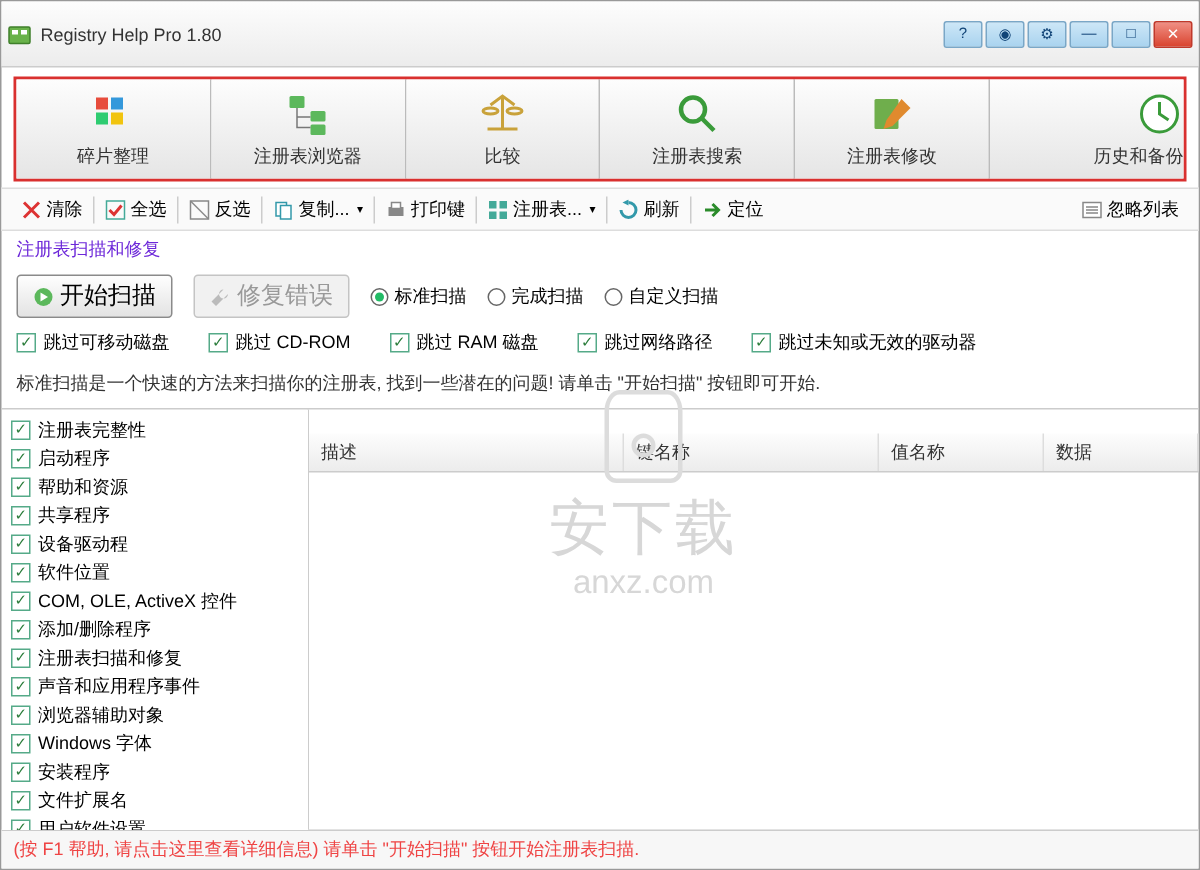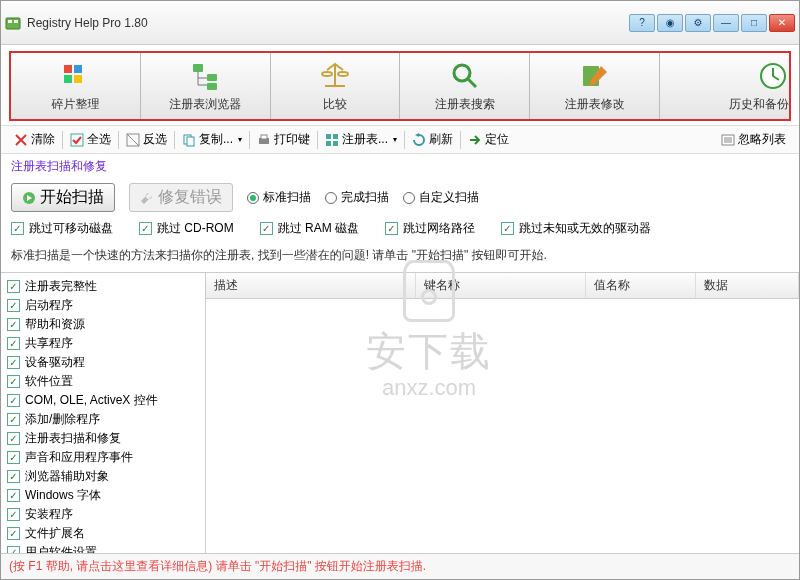--- a/index.html
+++ b/index.html
@@ -32,21 +32,21 @@
 .hint { padding:4px 10px 8px 10px; color:#333; }
 .content { flex:1; display:flex; border-top:1px solid #ccc; min-height:0; }
 .cats { width:205px; border-right:1px solid #ccc; overflow-y:scroll; background:#fff; padding:4px 2px; position:relative; }
 .cat { display:flex; align-items:center; gap:5px; padding:1px 4px; cursor:pointer; white-space:nowrap; }
 .watermark { position:absolute; left:249px; top:260px; width:360px; text-align:center; color:#d7d7d7; pointer-events:none; font-family: Arial,sans-serif; }
 .watermark .big { font-size:40px; letter-spacing:2px; }
 .watermark .url { font-size:22px; margin-top:-4px; }
 .wmicon { width:52px; height:62px; margin:0 auto 2px auto; border:3px solid #dcdcdc; border-radius:10px 10px 8px 8px / 14px 14px 8px 8px; position:relative; }
 .wmicon::after { content:""; position:absolute; left:50%; top:26px; width:10px; height:10px; border:3px solid #dcdcdc; border-radius:50%; transform:translateX(-50%); }
 .grid { flex:1; position:relative; overflow:auto; }
-.ghead { display:flex; background:linear-gradient(#fdfdfd,#ececec); border-bottom:1px solid #ccc; position:sticky; top:0; }
+.ghead { display:flex; background:linear-gradient(#fdfdfd,#ececec); border-bottom:1px solid #ccc; position:sticky; top:16px; }
 .gh { padding:4px 8px; border-right:1px solid #ddd; font-size:12px; color:#333; }
 .statusbar { border-top:1px solid #ccc; padding:4px 8px; font-size:12px; color:#ef4444; background:#f7f7f7; }
 .spacer { flex:1; }
 .sep { width:1px; height:18px; background:#ccc; margin:0 2px; }
 svg { display:block; }
 </style>
 </head>
 <body>
 
 <div class="window">

